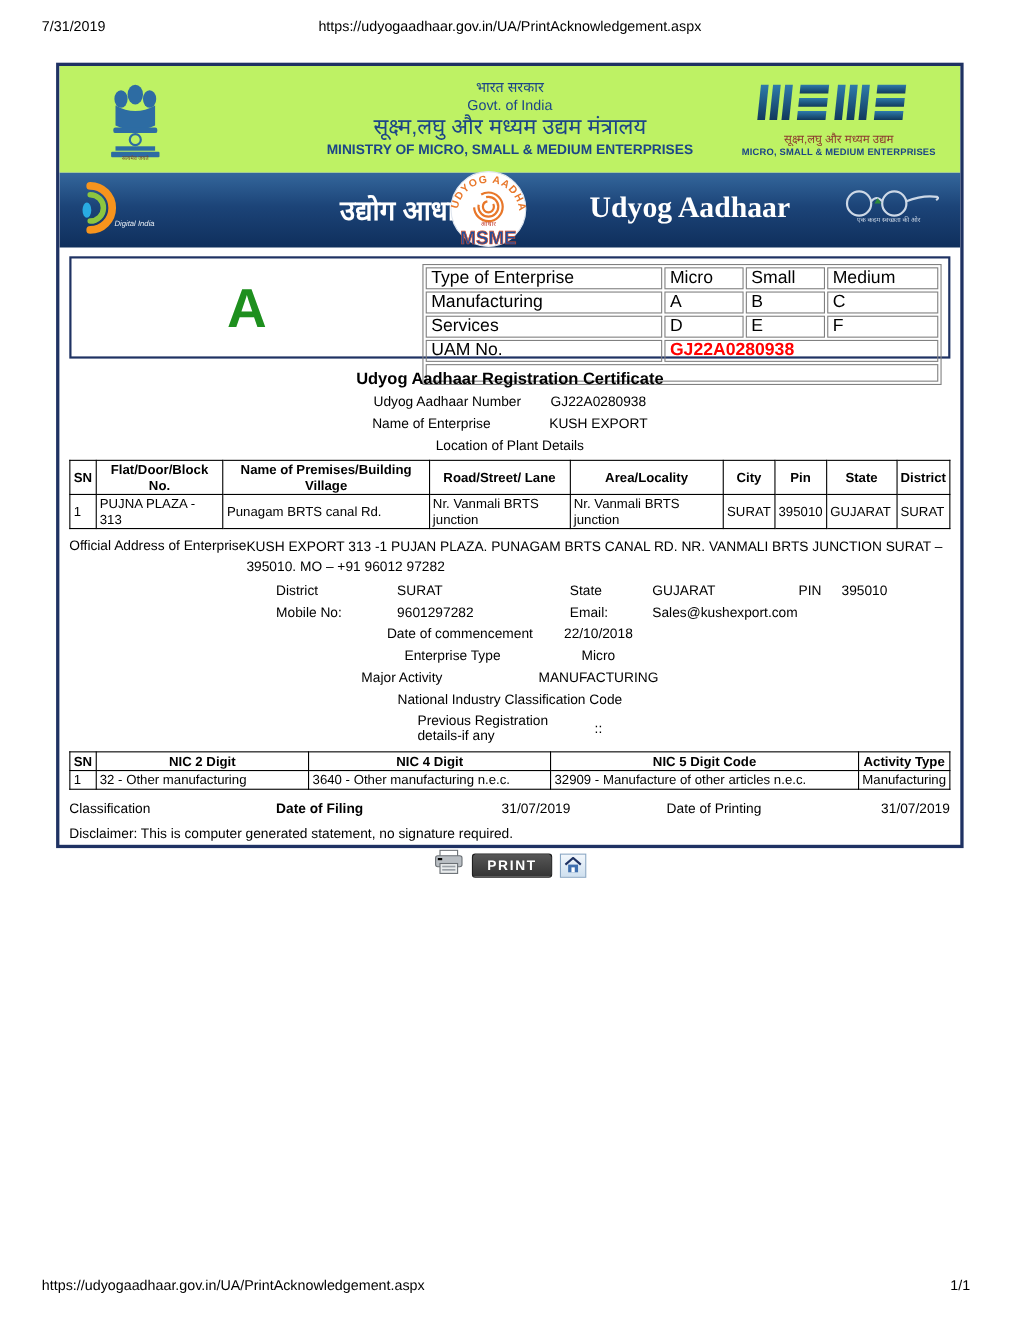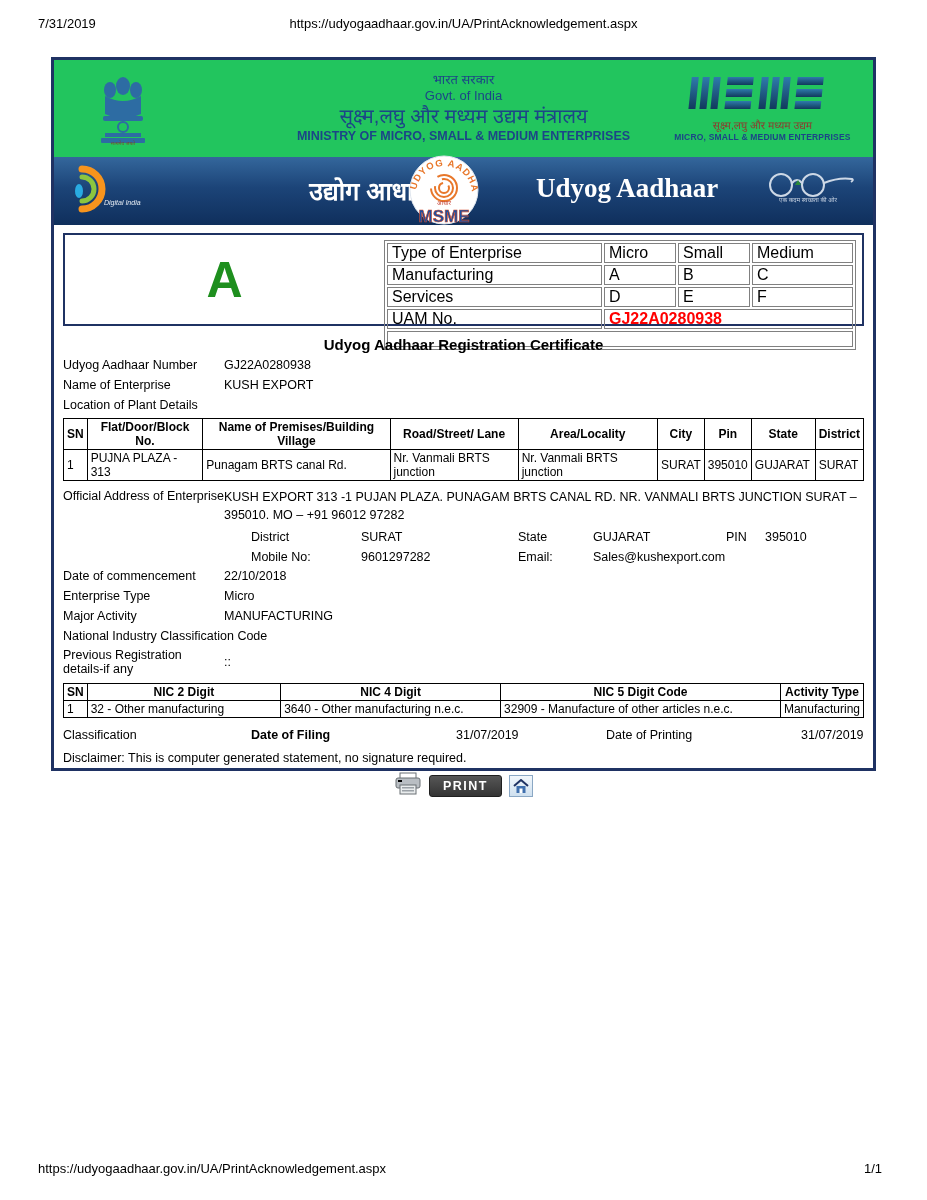--- a/index.html
+++ b/index.html
@@ -15,21 +15,21 @@
   .print-pageno { position:absolute; top:1161px; right:45px; font-size:13px; }
 
   
   .frame {
     position:absolute; left:51px; top:57px; width:825px; height:714px;
     border:3px solid #1f3263; background:#fff; overflow:hidden;
   }
 
   
   .band-light {
-    height:97px; background:#22c55e; display:flex; align-items:center;
+    height:97px; background:#bef264; display:flex; align-items:center;
     position:relative;
   }
   .emblem-wrap { margin-left:34px; width:70px; display:flex; justify-content:center; }
   .gov-text { position:absolute; left:0; right:0; text-align:center; color:#1c4587; line-height:1.25; }
   .gov-hi   { font-size:13px; }
   .gov-en   { font-size:13px; }
   .ministry-hi { font-size:20px; }
   .ministry-en { font-size:12.5px; font-weight:bold; }
   .msme-logo-wrap { margin-left:auto; margin-right:18px; width:185px; text-align:center; position:relative; z-index:2; }
   .msme-logo-hi { font-size:10.5px; color:#8d3b2f; margin-top:1px; }
@@ -57,21 +57,21 @@
   .type-letter { font-size:50px; font-weight:bold; color:#1e8f1e; line-height:1; }
   .type-table-cell { width:478px; padding:5px 6px 0 0; }
   table.type-table { border-collapse:separate; border-spacing:2px; border:1px solid #808080; width:100%; }
   table.type-table td { border:1px solid #808080; font-size:16px; padding:0 4px; height:16px; }
   td.uam-val { color:#ff0000; font-weight:bold; }
   td.empty-strip { height:4px; }
   .tt-c1 { width:215px; } .tt-c2 { width:72px; } .tt-c3 { width:72px; }
 
   .cert-title { text-align:center; font-weight:bold; font-size:15px; margin-top:10px; }
 
-  .frow { display:flex; margin-top:6px; line-height:1.1; }
+  .frow { display:flex; margin-top:6px; line-height:1.1;justify-content:center; }
   .frow .lbl { width:161px; flex:none; }
   .frow.prev .lbl { width:161px; padding-right:10px; }
   .frow.prev { align-items:center; }
 
   table.grid { border-collapse:collapse; width:100%; font-size:12px; margin-top:6px; }
   table.grid th, table.grid td { border:1px solid #000; padding:1px 3px; }
   table.grid th { font-weight:bold; text-align:center; }
   table.grid td { text-align:left; }
 
   .addr-row { display:flex; margin-top:8px; }

